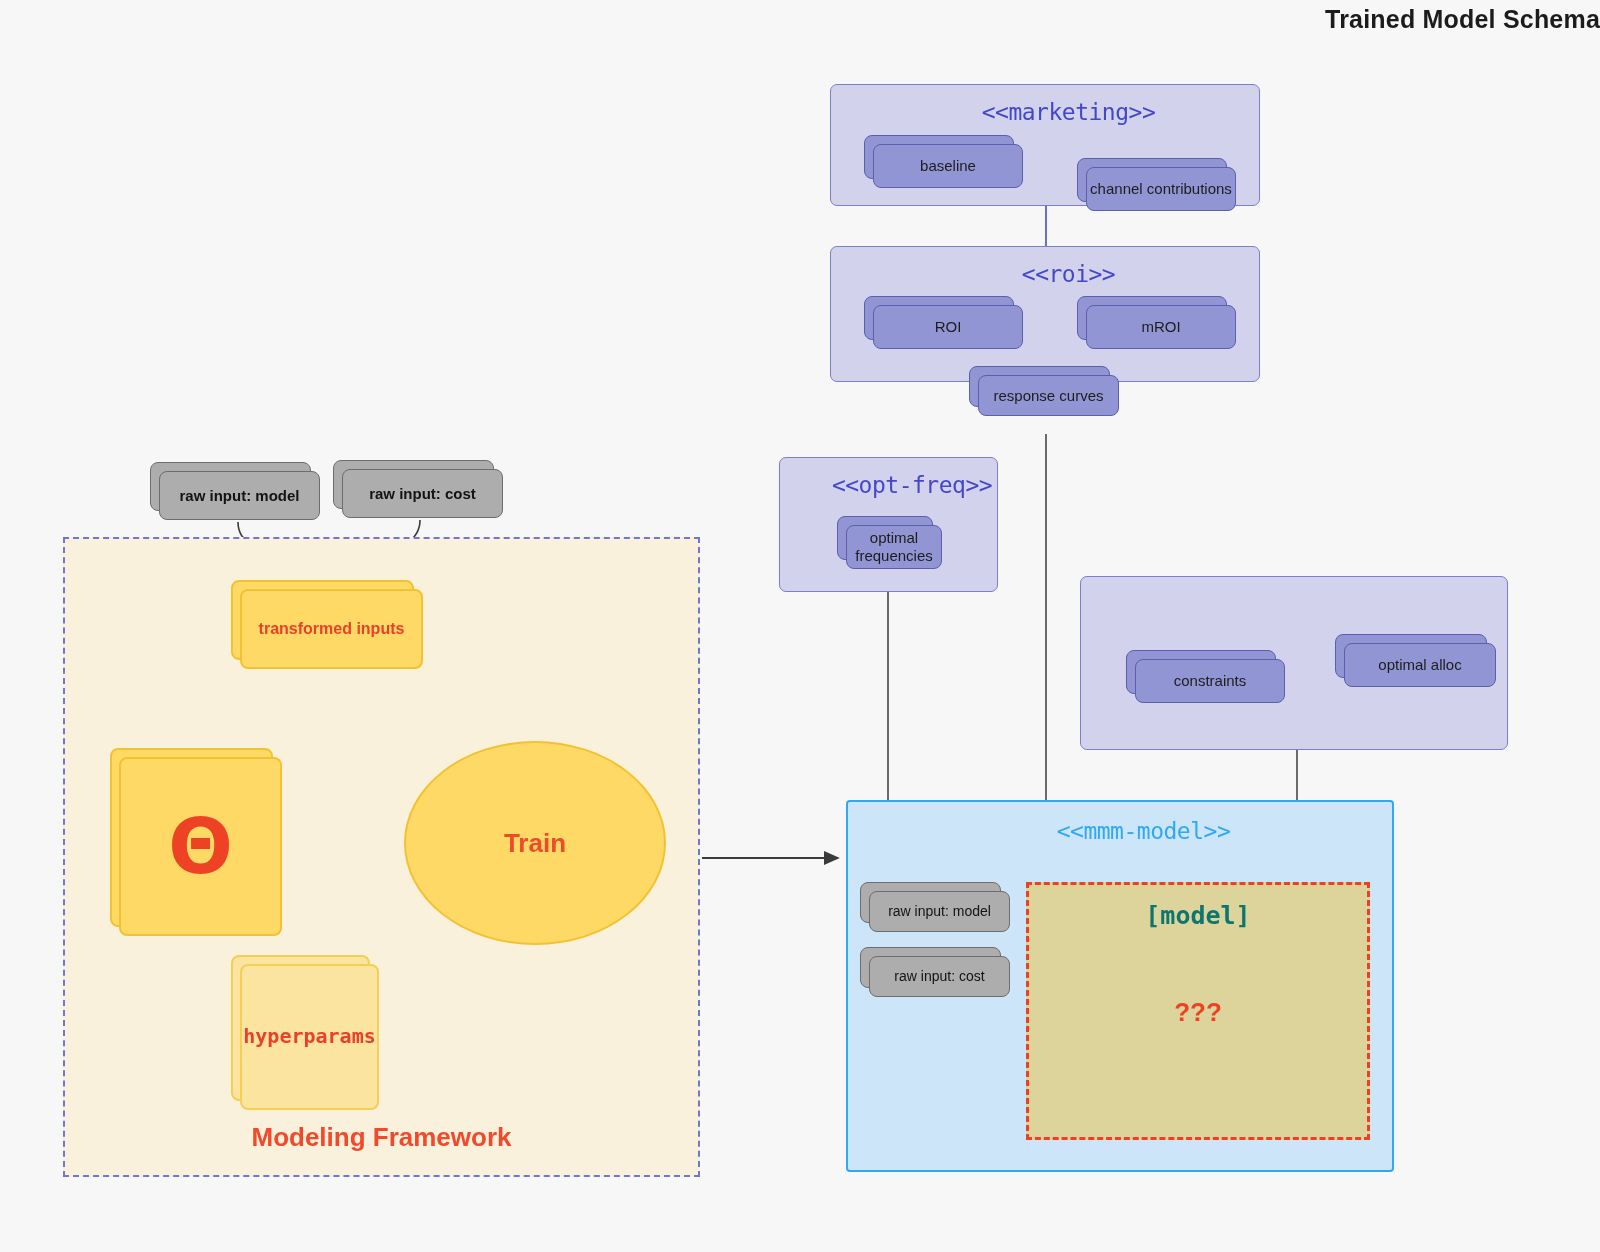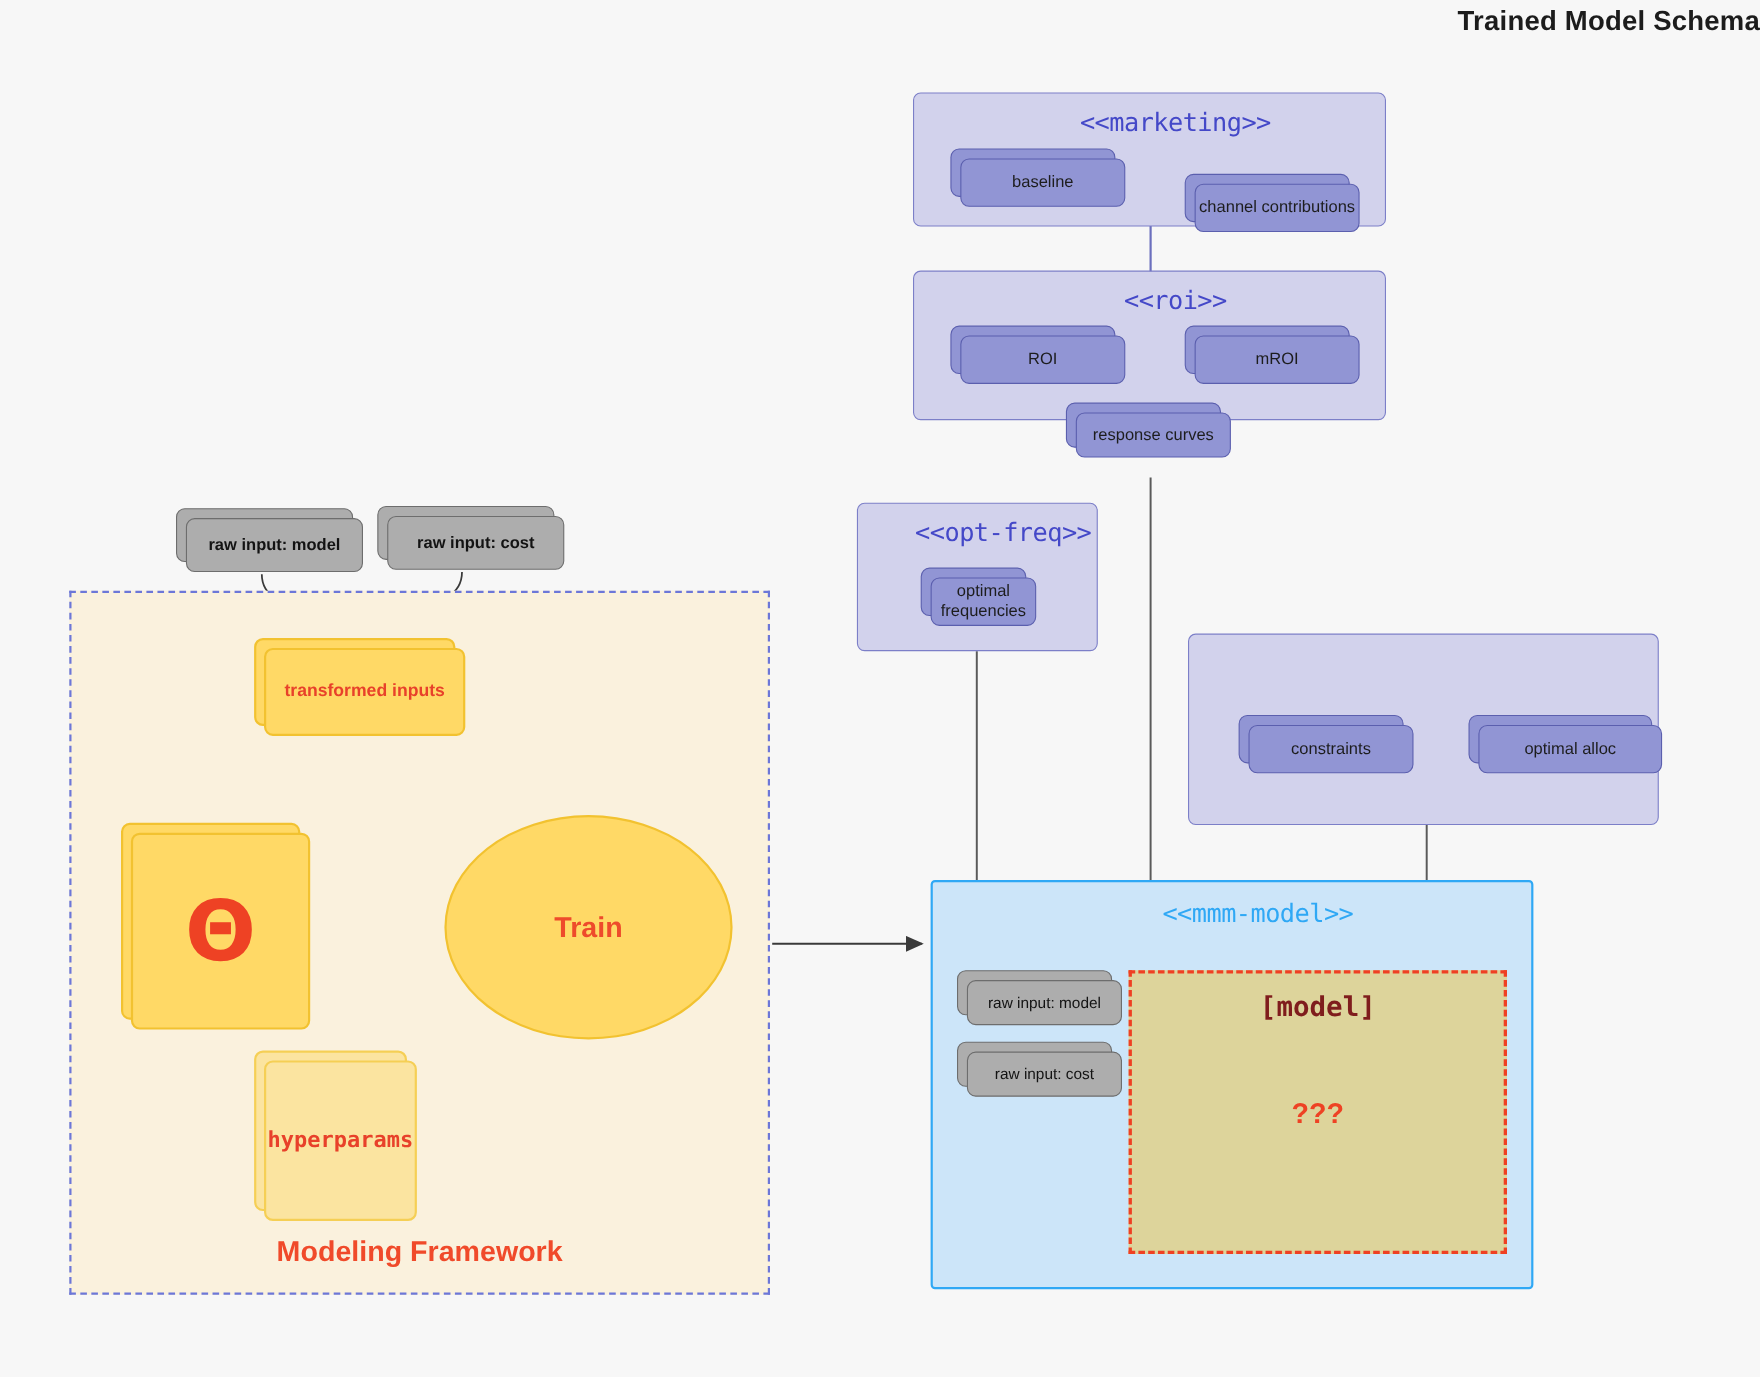--- a/index.html
+++ b/index.html
@@ -85,21 +85,20 @@
     border: 1.6px solid #5b5fae;
   }
   .card.purple .front {
     color: #1d1d1d;
     font-size: 15px;
   }
   
   .card.grey .back, .card.grey .front {
     background: #adadad;
     border: 1.6px solid #6d6d6d;
-    margin-left: 10px;
   }
   .card.grey .front {
     color: #131313;
     font-size: 15px;
     font-weight: bold;
   }
   .card.grey.small .front { font-size: 14px; font-weight: normal; }
   
   .card.yellow .back, .card.yellow .front {
     background: #ffd966;
@@ -165,21 +164,21 @@
     left: 1026px; top: 882px; width: 344px; height: 258px;
     background: #ddd49b;
     border: 3px dashed #ef4023;
   }
   #model-region .model-label {
     position: absolute; left: 0; right: 0; top: 16px;
     text-align: center;
     font-family: "DejaVu Sans Mono", "Liberation Mono", monospace;
     font-size: 25px;
     font-weight: bold;
-    color: #7f1d1d;
+    color: #0f766e;
   }
   #model-region .model-unknown {
     position: absolute; left: 0; right: 0; top: 112px;
     text-align: center;
     font-size: 26px;
     font-weight: bold;
     color: #ee4224;
   }
 </style>
 </head>
@@ -262,21 +261,21 @@
       <div class="back"></div>
       <div class="front">optimal frequencies</div>
     </div>
   </div>
 
   <div class="abs pkg" style="left:1080px; top:576px; width:428px; height:174px;">
     <div class="card purple" style="left:45px; top:73px; width:159px; height:53px;">
       <div class="back"></div>
       <div class="front">constraints</div>
     </div>
-    <div class="card purple" style="left:254px; top:73px; width:161px; height:53px;padding-left:15px;">
+    <div class="card purple" style="left:254px; top:57px; width:161px; height:53px;">
       <div class="back"></div>
       <div class="front">optimal alloc</div>
     </div>
   </div>
 
   <div class="abs" id="framework">
     <div id="framework-label">Modeling Framework</div>
   </div>
 
   <div class="card grey" style="left:150px; top:462px; width:170px; height:58px;">

